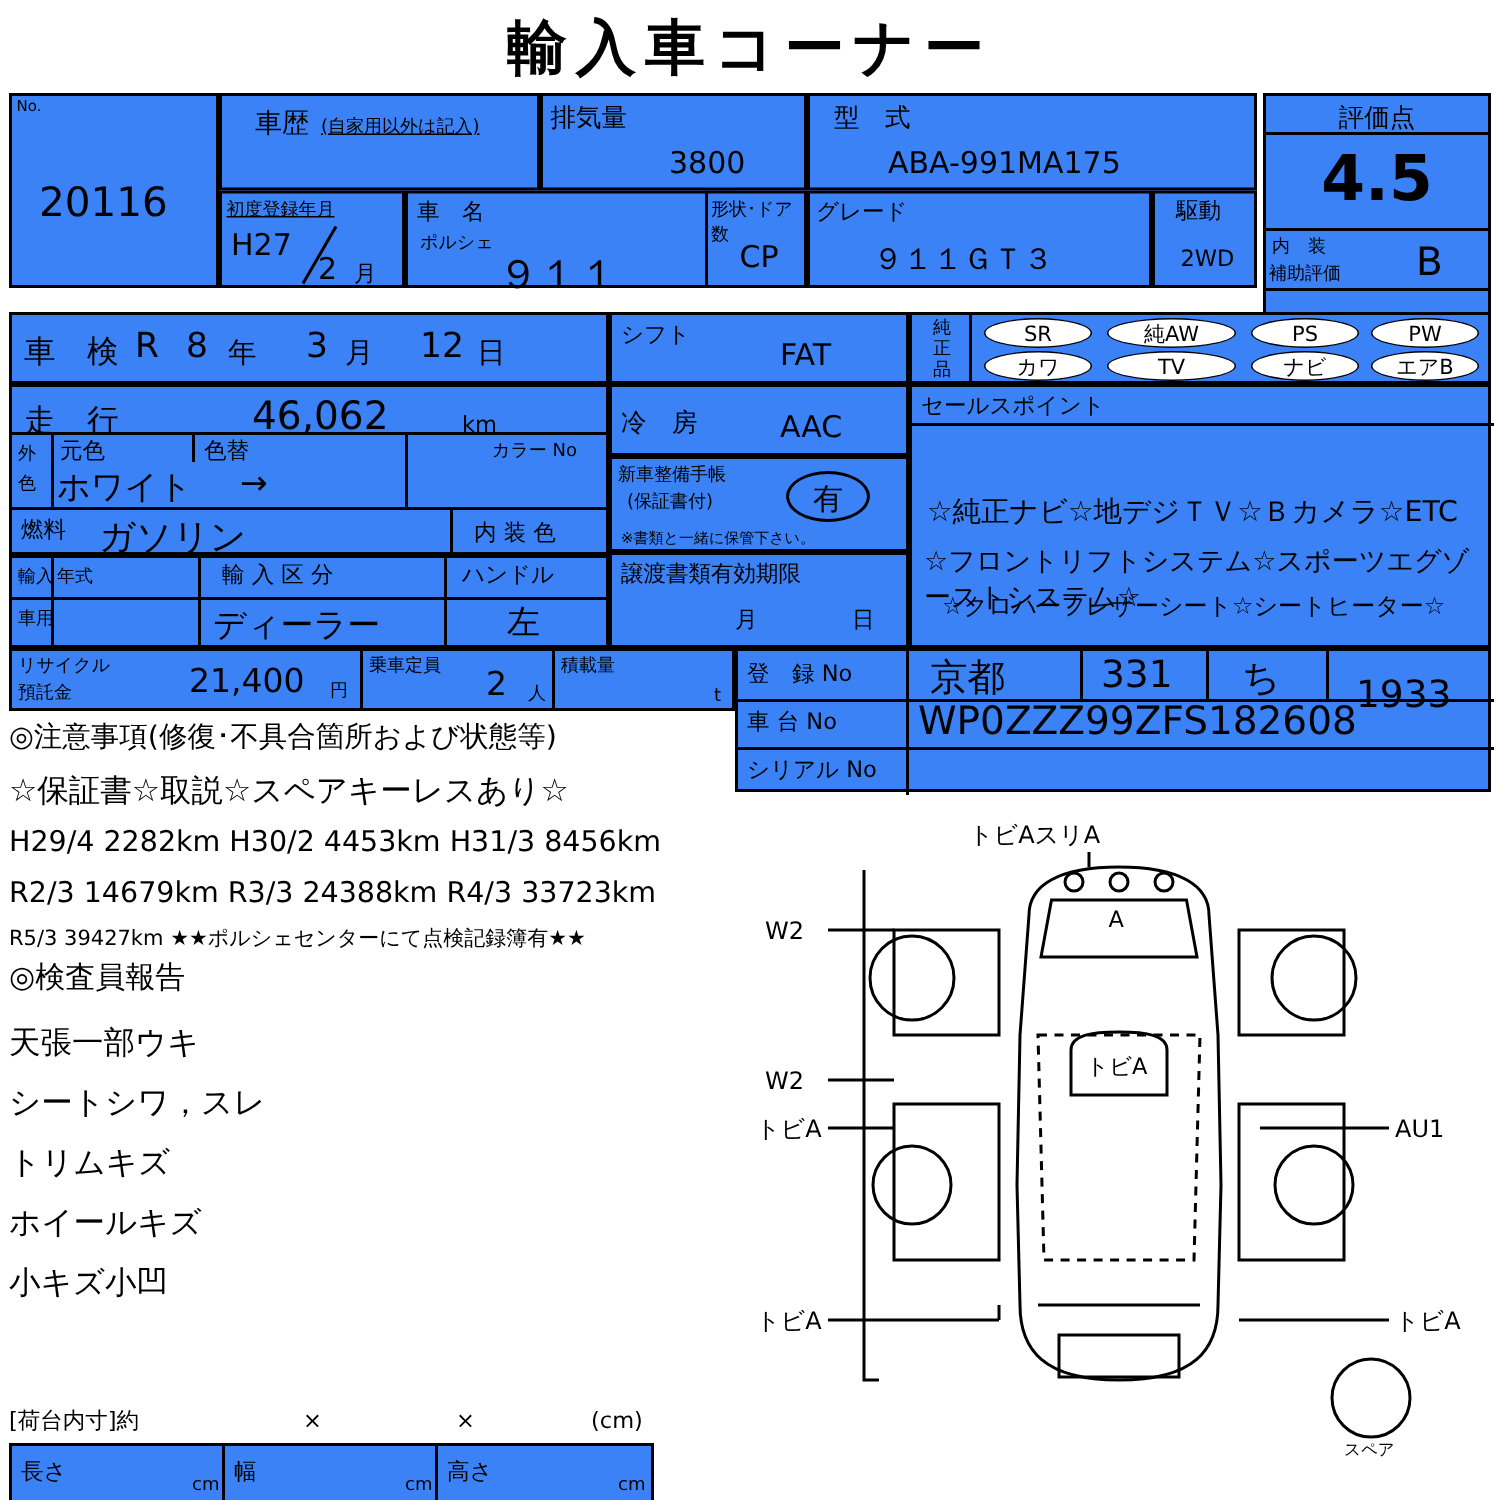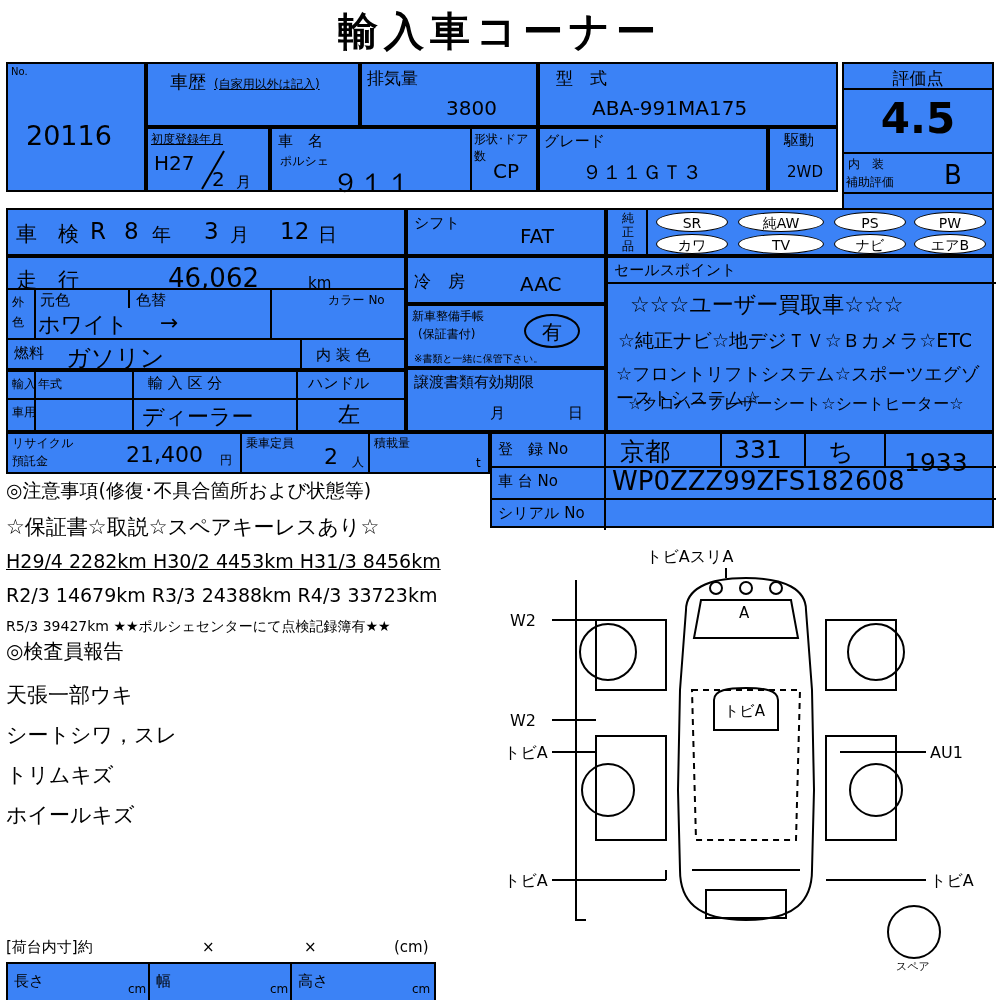--- a/index.html
+++ b/index.html
@@ -227,21 +227,20 @@
 
     <div class="pill" style="left:48px; top:24px; width:72px; height:20px;">カワ</div>
     <div class="pill" style="left:130px; top:24px; width:86px; height:20px;">TV</div>
     <div class="pill" style="left:226px; top:24px; width:72px; height:20px;">ナビ</div>
     <div class="pill" style="left:306px; top:24px; width:72px; height:20px;">エアB</div>
   </div>
 
   <div class="b" style="left:606px; top:256px; width:388px; height:176px;">
     <div style="position:absolute; left:-2px; top:24px; width:390px; height:2px; background:#000;"></div>
     <span class="lbl sm" style="left:6px; top:3px;">セールスポイント</span>
-    <span class="val" style="left:22px; top:32px; font-size:22px;">☆☆☆ユーザー買取車☆☆☆</span>
     <span class="val" style="left:10px; top:70px; font-size:19px;">☆純正ナビ☆地デジＴＶ☆Ｂカメラ☆ETC</span>
     <span class="val" style="left:8px; top:104px; font-size:18px;">☆フロントリフトシステム☆スポーツエグゾーストシステム☆</span>
     <span class="val" style="left:20px; top:136px; font-size:16px;">☆クロハーフレザーシート☆シートヒーター☆</span>
   </div>
 
   <div class="b" style="left:490px; top:432px; width:504px; height:96px;">
     <div style="position:absolute; left:-2px; top:32px; width:506px; height:2px; background:#000;"></div>
     <div style="position:absolute; left:-2px; top:64px; width:506px; height:2px; background:#000;"></div>
     <div style="position:absolute; left:112px; top:-2px; width:2px; height:98px; background:#000;"></div>
     <div style="position:absolute; left:228px; top:-2px; width:2px; height:34px; background:#000;"></div>
@@ -257,31 +256,32 @@
     <span class="lbl sm" style="left:6px; top:38px;">車 台 No</span>
     <span class="val" style="left:120px; top:32px; font-size:26px;">WP0ZZZ99ZFS182608</span>
 
     <span class="lbl sm" style="left:6px; top:70px;">シリアル No</span>
     <span class="val mid" style="left:120px; top:66px;"></span>
   </div>
 
   <div style="position:absolute; left:6px; top:478px; width:480px;">
     <div style="font-size:19px; margin-bottom:6px;">◎注意事項(修復･不具合箇所および状態等)</div>
     <div style="font-size:21px; line-height:34px;">☆保証書☆取説☆スペアキーレスあり☆</div>
-    <div style="font-size:19px; line-height:34px;text-decoration:underline;">H29/4 2282km H30/2 4453km H31/3 8456km</div>
+    <div style="font-size:19px; line-height:34px;">H29/4 2282km H30/2 4453km H31/3 8456km</div>
     <div style="font-size:19px; line-height:34px;">R2/3 14679km R3/3 24388km R4/3 33723km</div>
     <div style="font-size:14px; line-height:28px;">R5/3 39427km ★★ポルシェセンターにて点検記録簿有★★</div>
   </div>
 
   <div style="position:absolute; left:6px; top:638px; width:440px;">
     <div style="font-size:20px; margin-bottom:10px;">◎検査員報告</div>
     <div style="font-size:21px; line-height:40px;">天張一部ウキ</div>
     <div style="font-size:21px; line-height:40px;">シートシワ，スレ</div>
     <div style="font-size:21px; line-height:40px;">トリムキズ</div>
     <div style="font-size:21px; line-height:40px;">ホイールキズ</div>
+    <div style="font-size:21px; line-height:40px;">小キズ小凹</div>
   </div>
 
   <div style="position:absolute; left:6px; top:938px; width:430px;">
     <div style="position:relative; height:24px;">
       <span class="lbl sm" style="left:0; top:0;">[荷台内寸]約</span>
       <span class="lbl sm" style="left:196px; top:0;">×</span>
       <span class="lbl sm" style="left:298px; top:0;">×</span>
       <span class="lbl sm" style="left:388px; top:0;">(cm)</span>
     </div>
     <div class="b" style="position:relative; left:0; top:0; width:430px; height:40px;">

